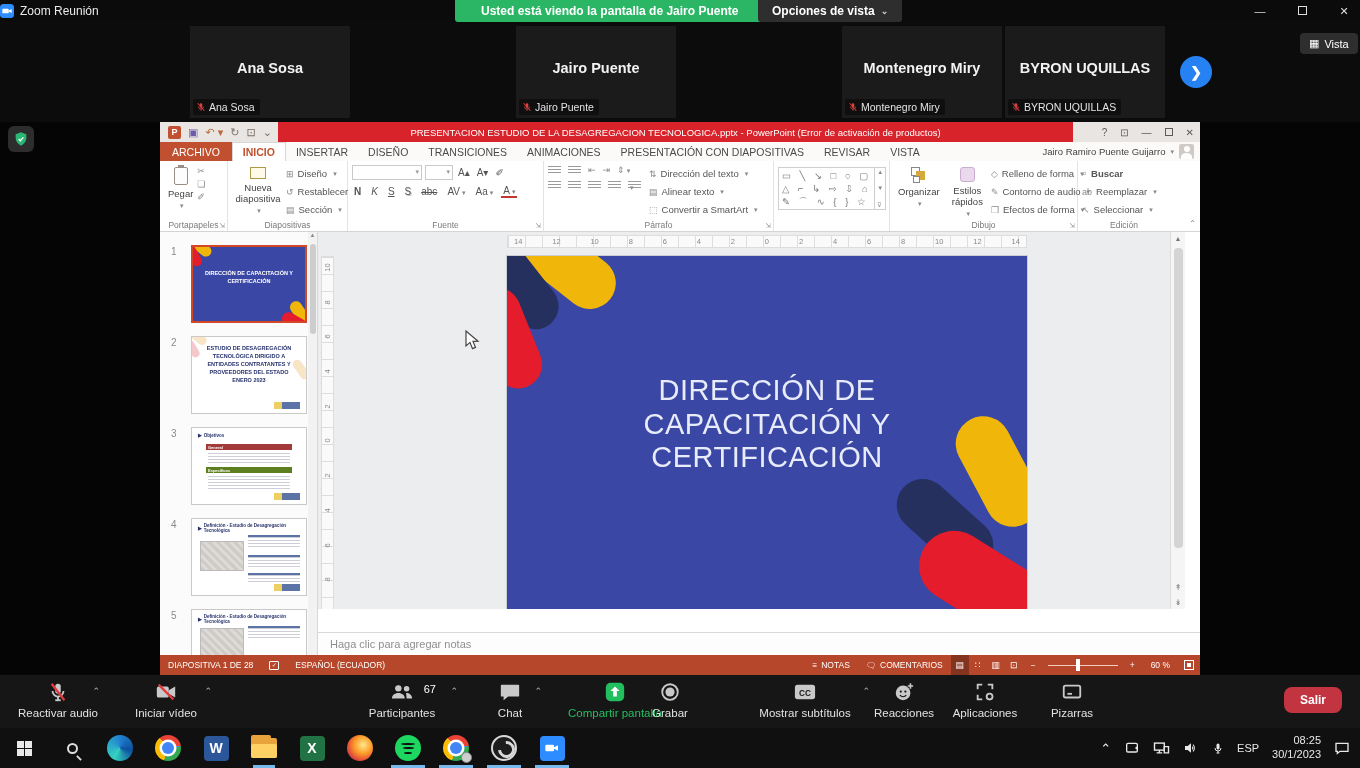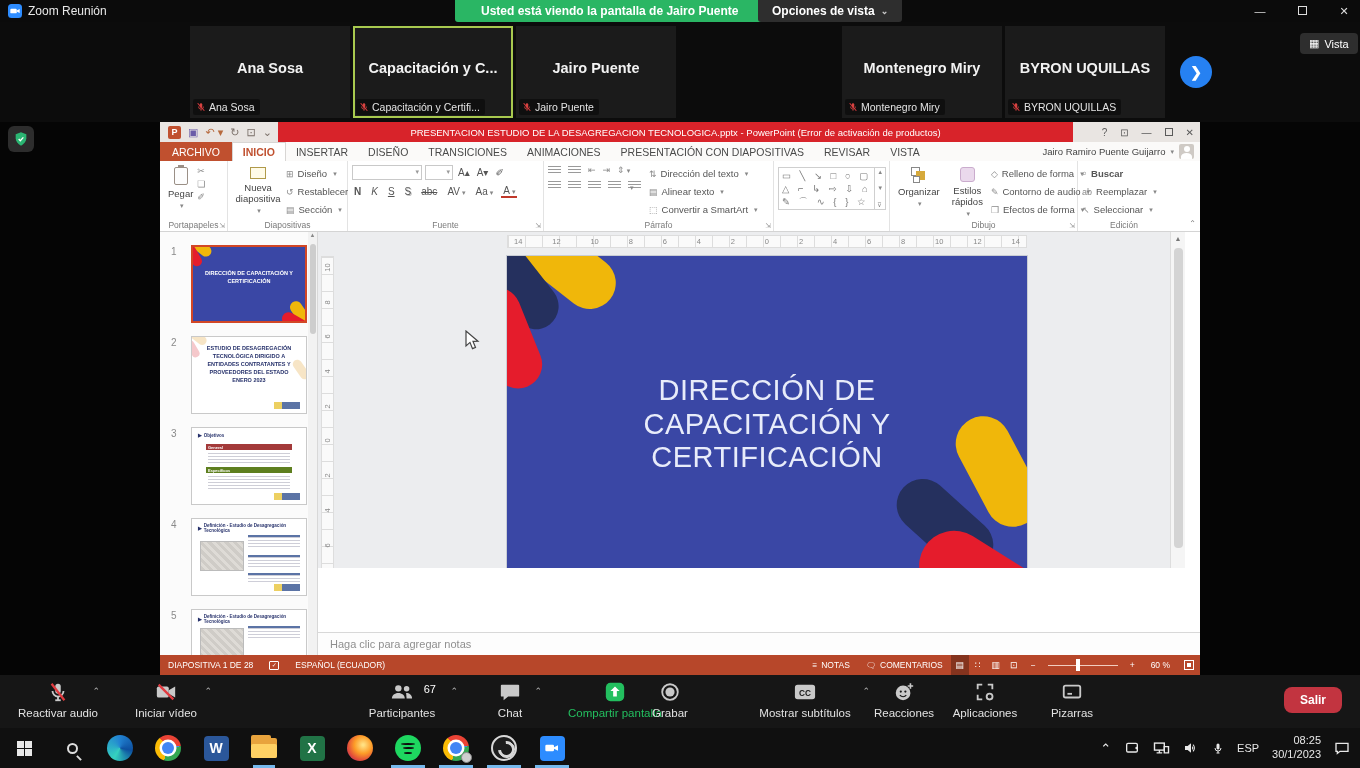--- a/index.html
+++ b/index.html
@@ -1,21 +1,21 @@
 <!DOCTYPE html>
 <html><head>
 <meta charset="utf-8">
 <style>
   * { margin:0; padding:0; box-sizing:border-box; }
   html,body { width:1360px; height:768px; background:#000; font-family:"Liberation Sans", sans-serif; overflow:hidden; }
   .screen { position:relative; width:1360px; height:768px; background:#050505; }
 
   
   .ztitle { position:absolute; left:0; top:0; width:1360px; height:22px; background:#0b0b0b; display:flex; align-items:center; }
-  .ztitle-left { display:flex; align-items:flex-end; gap:6px; padding-left:8px; color:#e8e8e8; font-size:12px; }
+  .ztitle-left { display:flex; align-items:flex-end; gap:6px; color:#e8e8e8; font-size:12px; }
   .share-banner { position:absolute; left:455px; top:0; height:22px; background:#2AB664; color:#fff; font-weight:bold; font-size:12px; display:flex; align-items:center; padding:0 26px; border-radius:0 0 3px 3px; }
   .view-opts { position:absolute; left:758px; top:0; height:22px; background:#2e2e2e; color:#fff; font-size:12px; font-weight:bold; display:flex; align-items:center; gap:6px; padding:0 14px; border-radius:0 0 3px 3px; cursor:pointer; }
   .view-opts .caret { font-size:9px; color:#ccc; }
   .zwin-controls { position:absolute; right:10px; top:0; height:22px; display:flex; align-items:center; gap:30px; color:#ddd; font-size:11px; }
   .zwin-controls .wc { width:12px; text-align:center; cursor:pointer; }
   .wc-box { width:9px; height:9px; border:1px solid #ddd; display:inline-block; }
 
   
   .strip { position:absolute; left:0; top:22px; width:1360px; height:100px; background:#0c0c0c; }
   .tile { position:absolute; top:4px; width:160px; height:92px; background:#1b1b1b; }
@@ -86,21 +86,21 @@
   .t-head .tri { color:#26316b; font-size:5px; }
   .t-bar { position:absolute; left:14px; right:14px; height:6px; color:#fff; font-size:4px; font-weight:bold; padding:1px 2px; }
   .t-lines { position:absolute; left:16px; right:16px; height:10px; background:repeating-linear-gradient(#b9b9c5 0 1px, transparent 1px 3px); opacity:.7; }
   .t-img { position:absolute; left:8px; top:22px; width:44px; height:30px; background:#d8d6d2; border:1px solid #bbb; background-image:repeating-linear-gradient(45deg,#cfccc7 0 3px, #dedbd6 3px 6px); }
   .t-text { position:absolute; right:6px; width:52px; height:14px; border-top:2px solid #33518f; background:repeating-linear-gradient(#c3c3cf 0 1px, transparent 1px 3px); opacity:.8; }
   .t-logo { position:absolute; right:6px; bottom:4px; width:26px; height:7px; background:linear-gradient(90deg,#e8c43a 0 30%,#33518f 30% 100%); opacity:.8; }
   .mini-blob { position:absolute; border-radius:12px; }
   .pane-scroll { position:absolute; right:0; top:0; width:9px; height:423px; background:#F2F2F2; font-size:6px; color:#888; text-align:center; }
   .pane-thumbtrack { position:absolute; right:1.5px; top:12px; width:6px; height:90px; background:#CDCDCD; border-radius:3px; }
 
-  .editor { position:absolute; left:158px; top:0; width:867px; height:336px; background:#ECEDEF; overflow:hidden; }
+  .editor { position:absolute; left:158px; top:0; width:867px; height:377px; background:#ECEDEF; overflow:hidden; }
   .hruler { position:absolute; left:189px; top:3px; width:520px; height:13px; background:#FAFAFA; border:1px solid #DDD; display:flex; align-items:center; justify-content:space-between; padding:0 6px; font-size:7.5px; color:#888;
             background-image:repeating-linear-gradient(90deg,#ddd 0 1px, transparent 1px 17px); }
   .vruler { position:absolute; left:3px; top:24px; width:13px; height:370px; background:#FAFAFA; border:1px solid #DDD; display:flex; flex-direction:column; align-items:center; justify-content:space-between; padding:6px 0; font-size:7.5px; color:#888;
             background-image:repeating-linear-gradient(#ddd 0 1px, transparent 1px 17px); }
   .vruler span { transform:rotate(-90deg); }
   .slide { position:absolute; left:189px; top:24px; width:520px; height:370px; background:#3A47A5; overflow:hidden; box-shadow:0 0 0 1px #c9cdd4; }
   .blob { position:absolute; border-radius:45px; }
   .b-y1 { width:120px; height:52px; background:#F0B70A; left:-4px; top:-20px; transform:rotate(38deg); }
   .b-n1 { width:100px; height:46px; background:#25305E; left:-38px; top:6px; transform:rotate(52deg); }
   .b-r1 { width:105px; height:48px; background:#E51C2C; left:-52px; top:58px; transform:rotate(68deg); }
@@ -205,32 +205,20 @@
       <div class="tile-label">
           <svg width="10" height="10" viewBox="0 0 24 24">
             <rect x="9" y="3" width="6" height="11" rx="3" fill="#d64541"></rect>
             <path d="M6 11a6 6 0 0 0 12 0" stroke="#d64541" stroke-width="2" fill="none"></path>
             <line x1="12" y1="17" x2="12" y2="21" stroke="#d64541" stroke-width="2"></line>
             <line x1="4" y1="3" x2="20" y2="21" stroke="#e03a3f" stroke-width="2.5"></line>
           </svg>
           <span>Ana Sosa</span>
         </div>
     </div>
-    <div class="tile active" style="left:353px">
-      <div class="tile-name">Capacitación y C...</div>
-      <div class="tile-label">
-          <svg width="10" height="10" viewBox="0 0 24 24">
-            <rect x="9" y="3" width="6" height="11" rx="3" fill="#d64541"></rect>
-            <path d="M6 11a6 6 0 0 0 12 0" stroke="#d64541" stroke-width="2" fill="none"></path>
-            <line x1="12" y1="17" x2="12" y2="21" stroke="#d64541" stroke-width="2"></line>
-            <line x1="4" y1="3" x2="20" y2="21" stroke="#e03a3f" stroke-width="2.5"></line>
-          </svg>
-          <span>Capacitación y Certifi...</span>
-        </div>
-    </div>
     <div class="tile" style="left:516px">
       <div class="tile-name">Jairo Puente</div>
       <div class="tile-label">
           <svg width="10" height="10" viewBox="0 0 24 24">
             <rect x="9" y="3" width="6" height="11" rx="3" fill="#d64541"></rect>
             <path d="M6 11a6 6 0 0 0 12 0" stroke="#d64541" stroke-width="2" fill="none"></path>
             <line x1="12" y1="17" x2="12" y2="21" stroke="#d64541" stroke-width="2"></line>
             <line x1="4" y1="3" x2="20" y2="21" stroke="#e03a3f" stroke-width="2.5"></line>
           </svg>
           <span>Jairo Puente</span>

